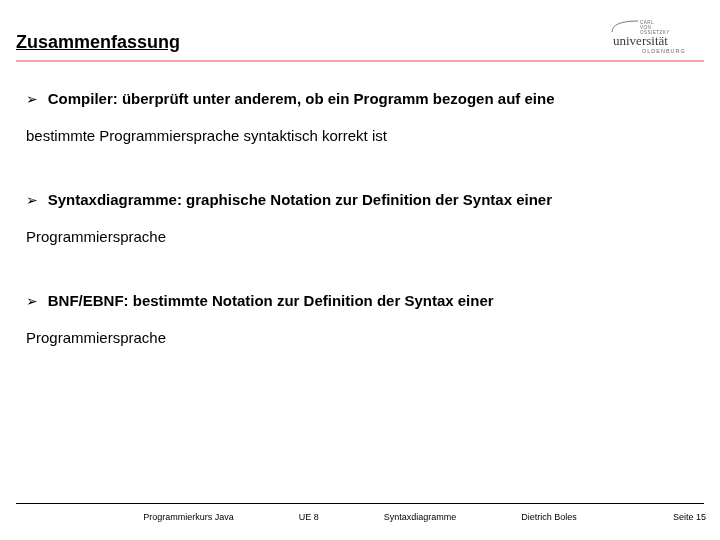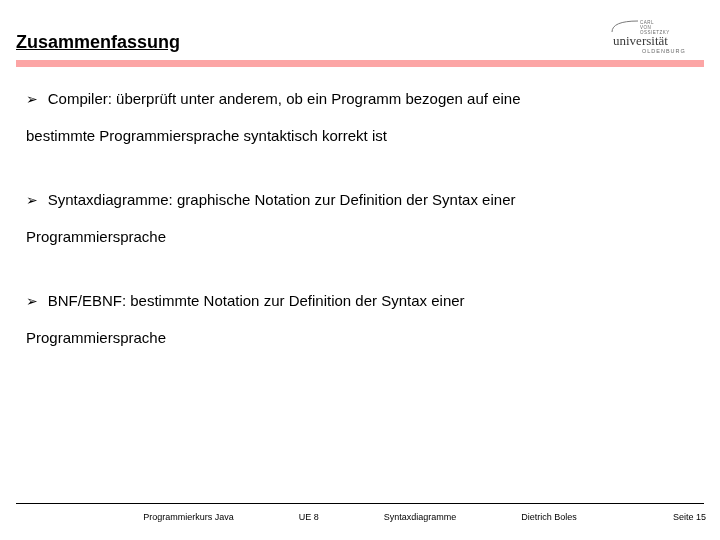--- a/index.html
+++ b/index.html
@@ -19,21 +19,21 @@
     height: 540px;
     box-sizing: border-box;
   }
   
   .header {
     position: absolute;
     top: 28px;
     left: 16px;
     right: 16px;
     height: 32px;
-    border-bottom: 7px solid #fca5a5;
+    border-bottom: 2px solid #fca5a5;
   }
   .title {
     font-weight: bold;
     font-size: 18px;
     text-decoration: underline;
     line-height: 28px;
   }
   .logo {
     position: absolute;
     right: 4px;
@@ -60,20 +60,21 @@
   }
   .bullet {
     flex: 0 0 auto;
     margin-right: 10px;
     font-size: 14px;
     line-height: 22px;
     color: #000;
   }
   .lead-text {
     flex: 1 1 auto;
+    font-weight: bold;
   }
   .item-cont {
     margin-top: 14px;
     font-size: 15px;
     line-height: 1.5;
   }
   
   .footer-rule {
     position: absolute;
     left: 16px;

